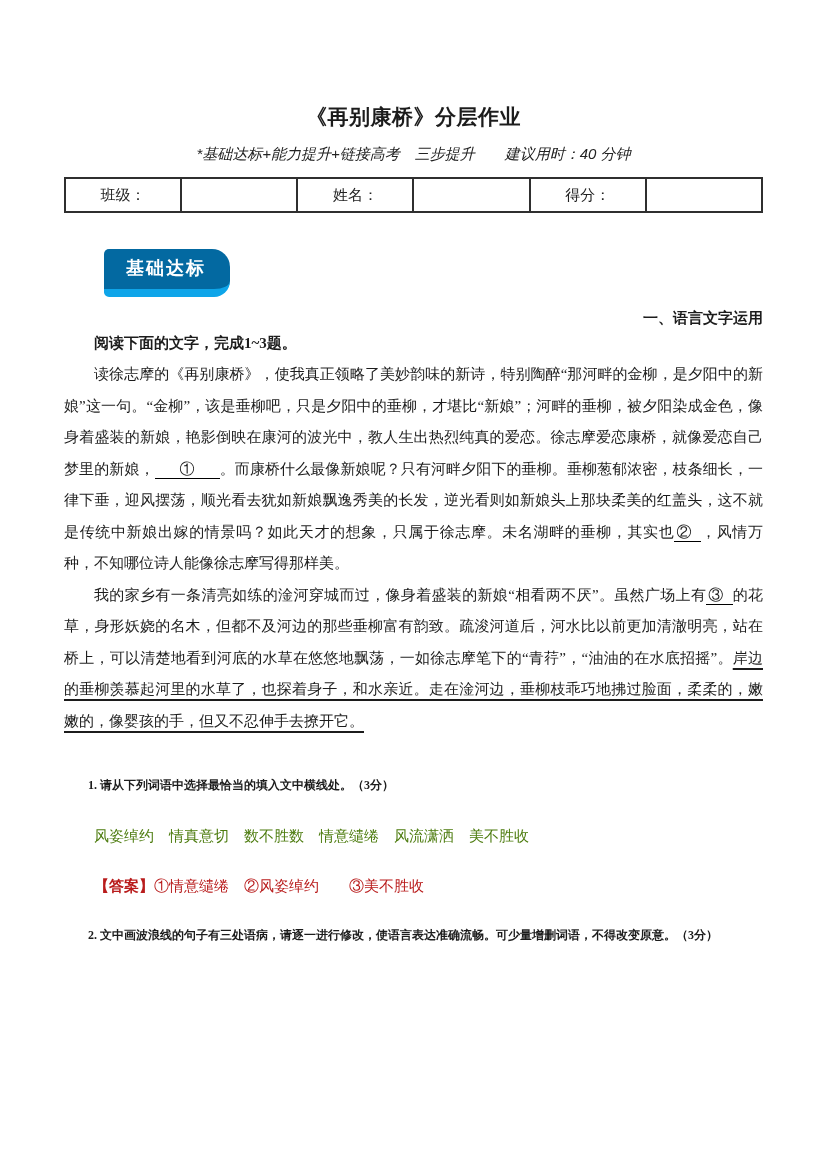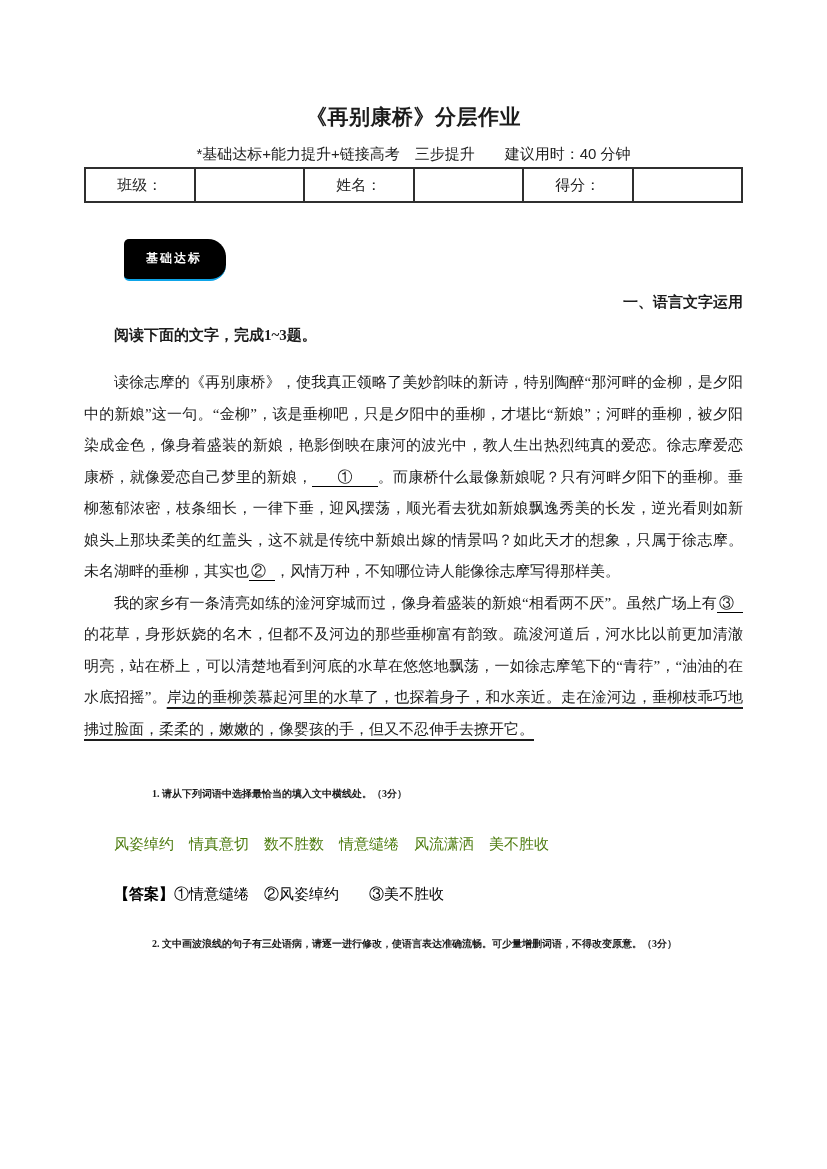--- a/index.html
+++ b/index.html
@@ -4,132 +4,132 @@
 <style>
   * { box-sizing: border-box; margin: 0; padding: 0; }
   html, body { background: #ffffff; }
   body {
     width: 827px; height: 1169px;
     font-family: "Liberation Serif", serif;
     color: #1c1c1c;
     position: relative;
     overflow: hidden;
   }
-  .page { width: 827px; height: 898px; padding: 0 84px; }
+  .page { width: 827px; height: 898px; padding: 0 64px; }
 
   .title {
     padding-top: 102px;
     text-align: center;
     font-size: 21px;
     font-weight: bold;
     line-height: 30px;
     letter-spacing: 0.5px;
   }
   .subtitle {
     margin-top: 12px;
     text-align: center;
     font-size: 15px;
     line-height: 20px;
     font-family: "Liberation Sans", sans-serif;
     color: #222;
+    font-style: italic;
   }
 
   table.info-table {
     width: 100%;
-    margin-top: 3px;
+    margin-top: 13px;
     border-collapse: collapse;
     table-layout: fixed;
   }
   table.info-table td {
     border: 2px solid #2f2f2f;
     height: 34px;
     text-align: center;
     vertical-align: middle;
     font-size: 15px;
     font-family: "Liberation Sans", sans-serif;
     color: #222;
   }
 
   .badge {
     display: inline-block;
     margin: 36px 0 0 40px;
-    background: #000000;
+    background: #0369a1;
     color: #ffffff;
     font-family: "Liberation Sans", sans-serif;
     font-weight: bold;
-    font-size: 12px;
+    font-size: 18px;
     line-height: 24px;
     padding: 7px 24px 9px 22px;
     border-radius: 5px 18px 16px 5px;
-    border-bottom: 2px solid #0ea5e9;
+    border-bottom: 8px solid #0ea5e9;
     letter-spacing: 2px;
   }
 
   .h2 {
     margin-top: 10px;
     font-size: 15px;
     font-weight: bold;
     line-height: 22px;
     text-indent: 2em;
     text-align: right;
   }
   .h3 {
-    margin-top: 11px;
+    margin-top: 3px;
     font-size: 15px;
     font-weight: bold;
     line-height: 22px;
     text-indent: 2em;
   }
 
   .body-para {
-    margin-top: 21px;
+    margin-top: 5px;
     font-size: 15px;
     line-height: 31.5px;
     text-align: justify;
     text-indent: 2em;
   }
   .body-para + .body-para { margin-top: 0; }
 
   .seg-underline {
     text-decoration: underline;
     text-underline-offset: 5px;
     text-decoration-thickness: 1.5px;
   }
   .seg-blank {
     border-bottom: 1.5px solid #000;
     padding: 0 9px 1px 2px;
   }
   .seg-blank.wide { padding: 0 25px 1px 25px; }
 
   .question {
     margin-top: 33px;
-    font-size: 10px;
+    font-size: 12px;
     font-weight: bold;
     line-height: 31.5px;
     text-align: justify;
     text-indent: 2em;
-    margin-left: 48px;
   }
   .question.q2 { margin-top: 18px; }
 
   .wordlist {
     margin-top: 23px;
     font-size: 15px;
     line-height: 22px;
     text-indent: 2em;
     color: #4d7c0f;
   }
 
   .answer {
     margin-top: 24px;
     font-size: 15px;
     line-height: 31.5px;
     text-align: justify;
     text-indent: 2em;
-    color: #000000;
+    color: #b91c1c;
   }
   .answer .ans-label { font-weight: bold; }
 </style>
 </head>
 <body>
 
 <div class="page">
 
   <h1 class="title">《再别康桥》分层作业</h1>
 

